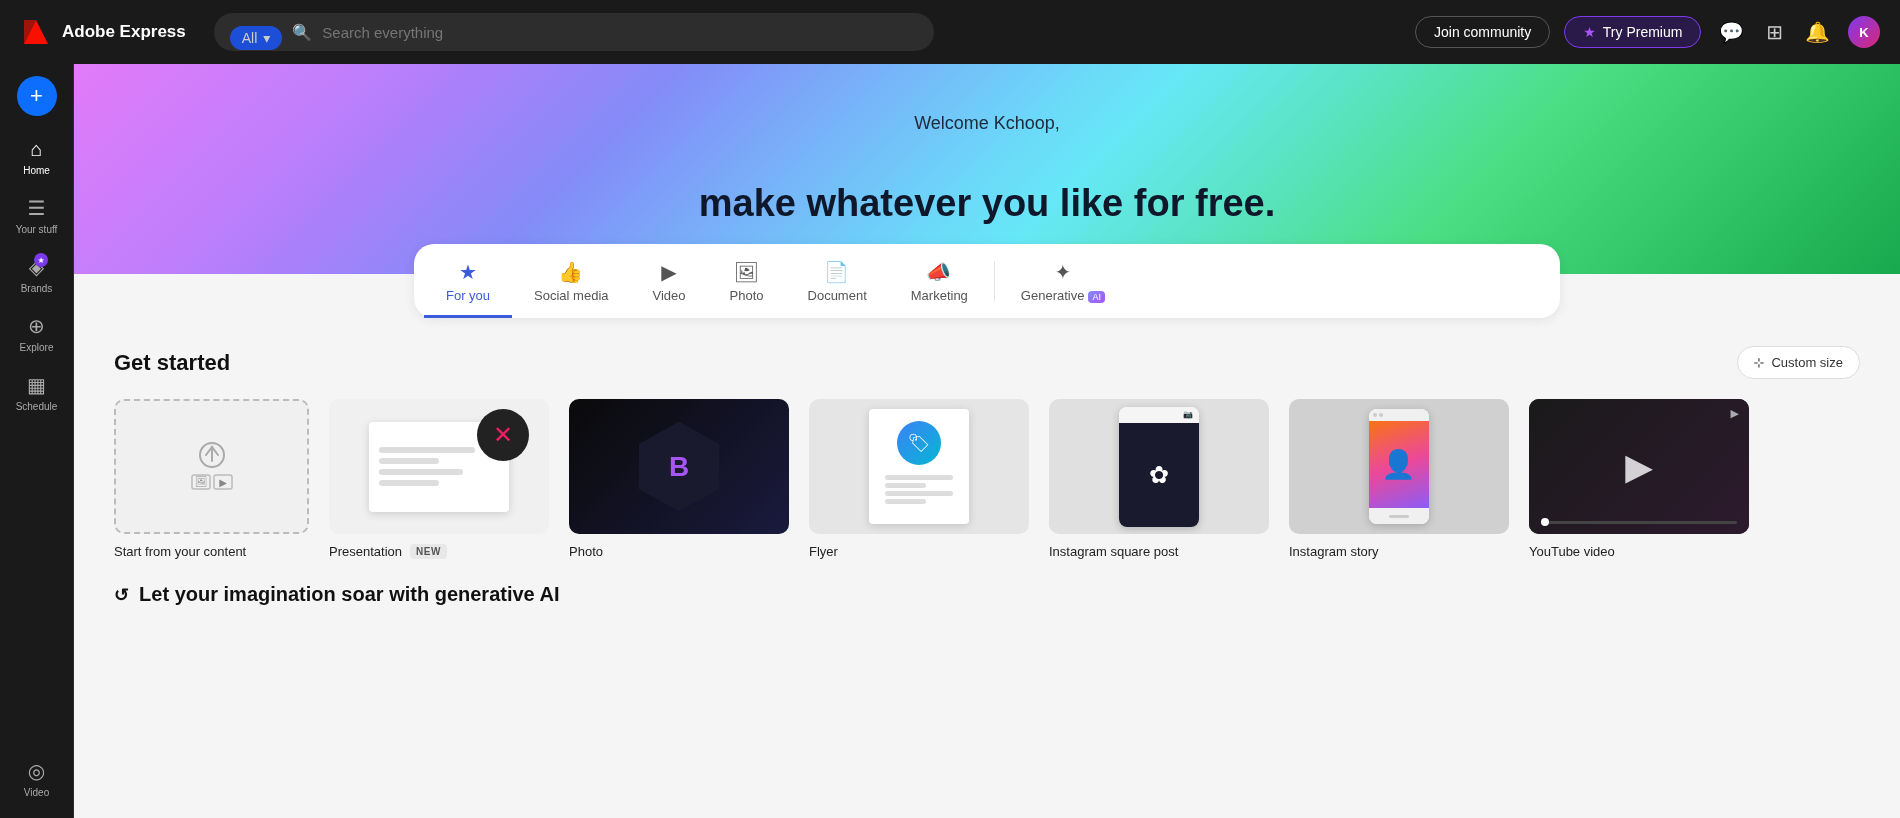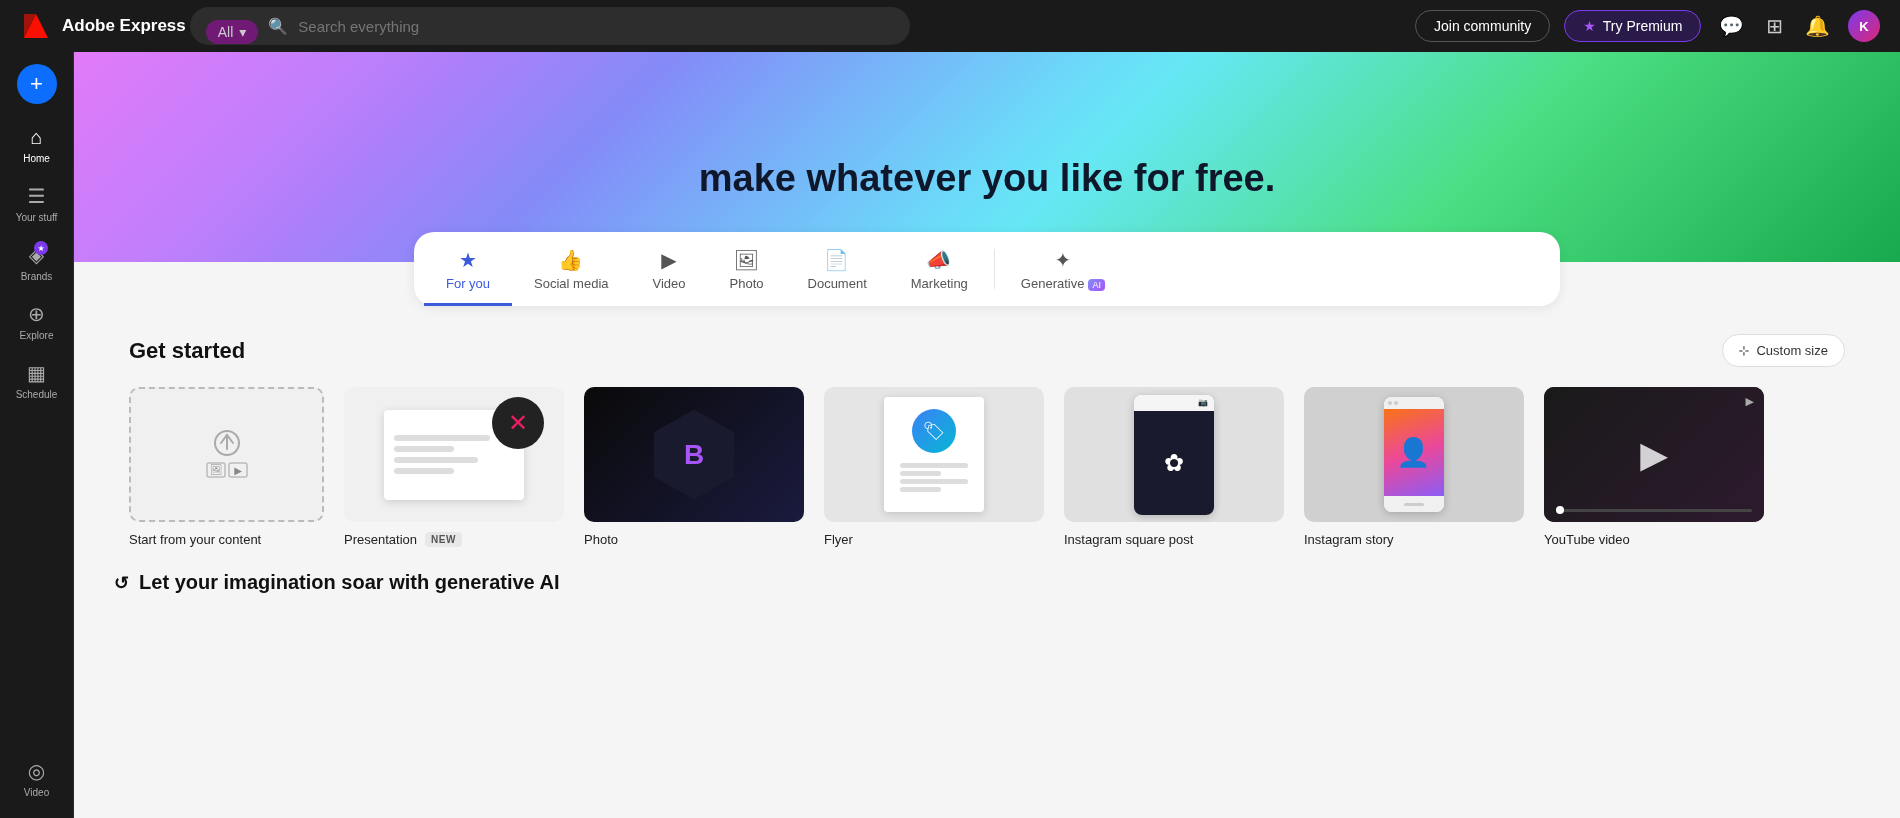--- a/index.html
+++ b/index.html
@@ -1,25 +1,25 @@
 <!DOCTYPE html>
 <html><head>
   <meta charset="utf-8">
   <style>
     * { box-sizing: border-box; margin: 0; padding: 0; }
     body { font-family: 'Adobe Clean', 'Segoe UI', Arial, sans-serif; background: #1a1a1a; color: #fff; width: 1900px; height: 818px; overflow: hidden; display: flex; flex-direction: column; }
 
     
     .topnav {
       background: #1a1a1a;
-      height: 52px;
+      height: 64px;
       display: flex;
       align-items: center;
       padding: 16px 20px;
-      gap: 4px;
+      gap: 28px;
       z-index: 100;
       flex-shrink: 0;
     }
     .brand { display: flex; align-items: center; gap: 10px; }
     .brand-logo { width: 32px; height: 32px; }
     .brand-name { color: #fff; font-size: 17px; font-weight: 600; white-space: nowrap; }
 
     .search-bar {
       display: flex;
       align-items: center;
@@ -36,21 +36,21 @@
       border: none;
       outline: none;
       color: #ccc;
       font-size: 15px;
       flex: 1;
     }
     .search-dropdown {
       display: flex;
       align-items: center;
       gap: 6px;
-      background: #701a75;
+      background: #1d4ed8;
       border-radius: 16px;
       padding: 4px 12px;
       font-size: 14px;
       color: #ccc;
       cursor: pointer;
       margin-top: 12px;
     }
 
     .nav-right { margin-left: auto; display: flex; align-items: center; gap: 14px; }
 
@@ -200,21 +200,21 @@
       border-bottom: 3px solid transparent;
       white-space: nowrap;
       position: relative;
     }
     .tab-item.active { color: #3b5bdb; border-bottom-color: #3b5bdb; }
     .tab-item .tab-icon { font-size: 20px; }
     .tab-divider { width: 1px; height: 40px; background: #e5e5e5; margin: 0 4px; }
     .ai-badge { background: linear-gradient(135deg, #818cf8, #a855f7); color: #fff; border-radius: 4px; font-size: 9px; padding: 1px 4px; margin-left: 4px; }
 
     
-    .section { padding: 28px 55px 0; }
+    .section { padding: 28px 40px 0; }
     .section-header { display: flex; align-items: center; justify-content: space-between; margin-bottom: 20px; }
     .section-title { font-size: 22px; font-weight: 700; color: #111; }
     .custom-size-btn {
       display: flex; align-items: center; gap: 7px;
       background: #fff;
       border: 1px solid #ddd;
       border-radius: 20px;
       padding: 8px 16px;
       font-size: 13px;
       color: #333;
@@ -476,20 +476,21 @@
     <div class="sidebar-item">
       <span class="s-icon">◎</span>
       <span class="s-label">Video</span>
     </div>
   </aside>
 
   <main class="content">
 
     <div class="hero">
       <div class="hero-text">
+        <div class="hero-welcome">Welcome Kchoop,</div>
         <div class="hero-headline">
           <br>
           <span>make whatever you like for free.</span>
         </div>
       </div>
     </div>
 
     <div class="tab-bar-wrap">
       <div class="tab-bar">
         <div class="tab-item active">

